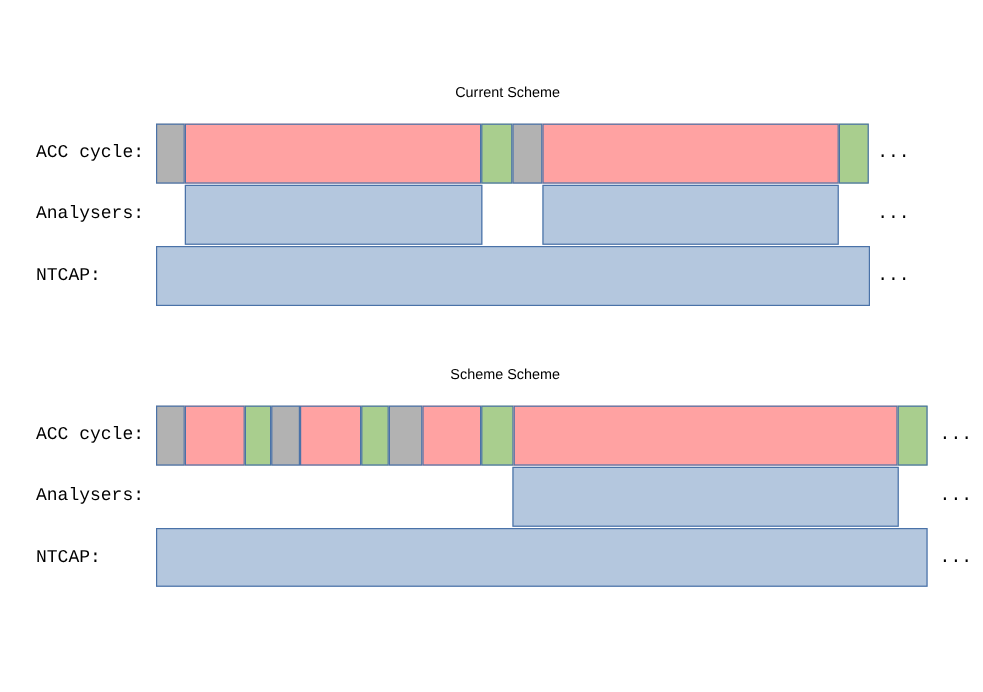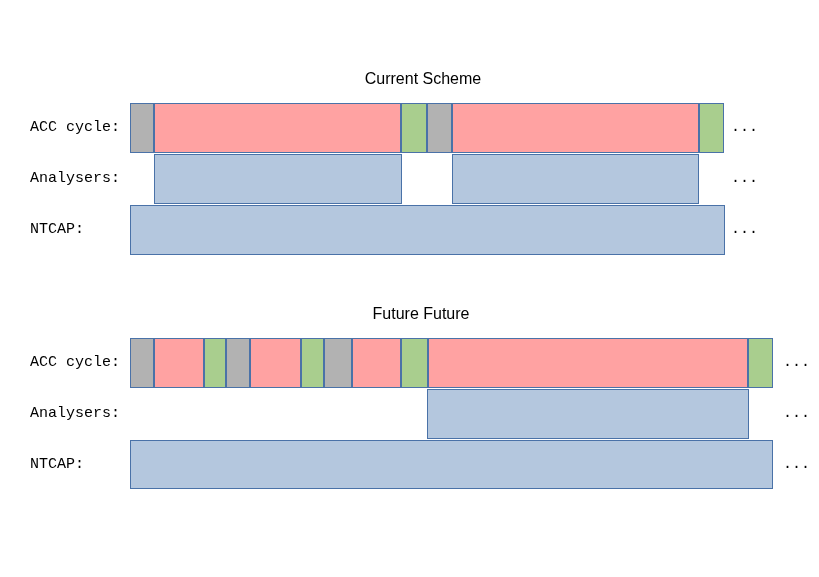--- a/index.html
+++ b/index.html
@@ -11,21 +11,21 @@
   .canvas {
     position: relative;
     width: 819px;
     height: 577px;
     background: #ffffff;
     overflow: hidden;
   }
   .scheme-title {
     position: absolute;
     transform: translateX(-50%);
-    font-size: 16px;
+    font-size: 12px;
     color: #000000;
     white-space: nowrap;
   }
   .timeline-row {
     position: absolute;
     left: 0;
     width: 100%;
     font-family: Liberation Mono, monospace;
   }
   .row-label {
@@ -91,21 +91,21 @@
     <div class="timeline-row" style="top: 205px; height: 50px;">
       <span class="row-label" style="line-height: 50px;">NTCAP:</span>
       <div class="track">
           <div class="segment" style="left: 130px; width: 595px; background: rgb(180, 199, 222); border-color: rgb(74, 114, 168);"></div>
         </div>
       <span class="ellipsis" style="left: 731px; line-height: 50px;">...</span>
     </div>
   </div>
 
   <div>
-    <div class="scheme-title" style="left: 421px; top: 305px;">Future Future</div>
+    <div class="scheme-title" style="left: 421px; top: 305px;">Scheme Scheme</div>
 
     <div class="timeline-row" style="top: 338px; height: 50px;">
       <span class="row-label" style="line-height: 50px;">ACC cycle:</span>
       <div class="track">
           <div class="segment" style="left: 130px; width: 24px; background: rgb(178, 178, 178); border-color: rgb(74, 114, 168);"></div>
           <div class="segment" style="left: 154px; width: 50px; background: rgb(255, 162, 162); border-color: rgb(74, 114, 168);"></div>
           <div class="segment" style="left: 204px; width: 22px; background: rgb(169, 206, 142); border-color: rgb(74, 114, 168);"></div>
           <div class="segment" style="left: 226px; width: 24px; background: rgb(178, 178, 178); border-color: rgb(74, 114, 168);"></div>
           <div class="segment" style="left: 250px; width: 51px; background: rgb(255, 162, 162); border-color: rgb(74, 114, 168);"></div>
           <div class="segment" style="left: 301px; width: 23px; background: rgb(169, 206, 142); border-color: rgb(74, 114, 168);"></div>

